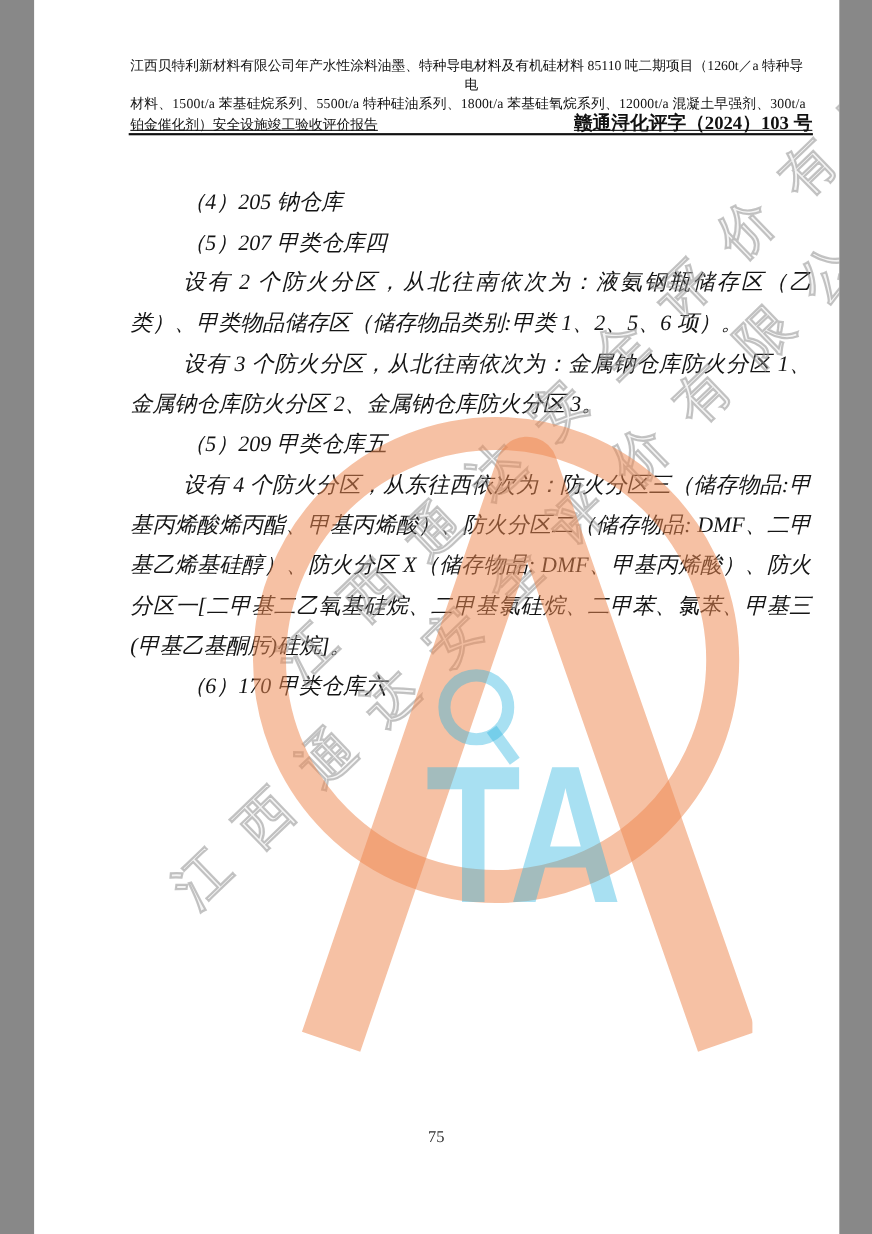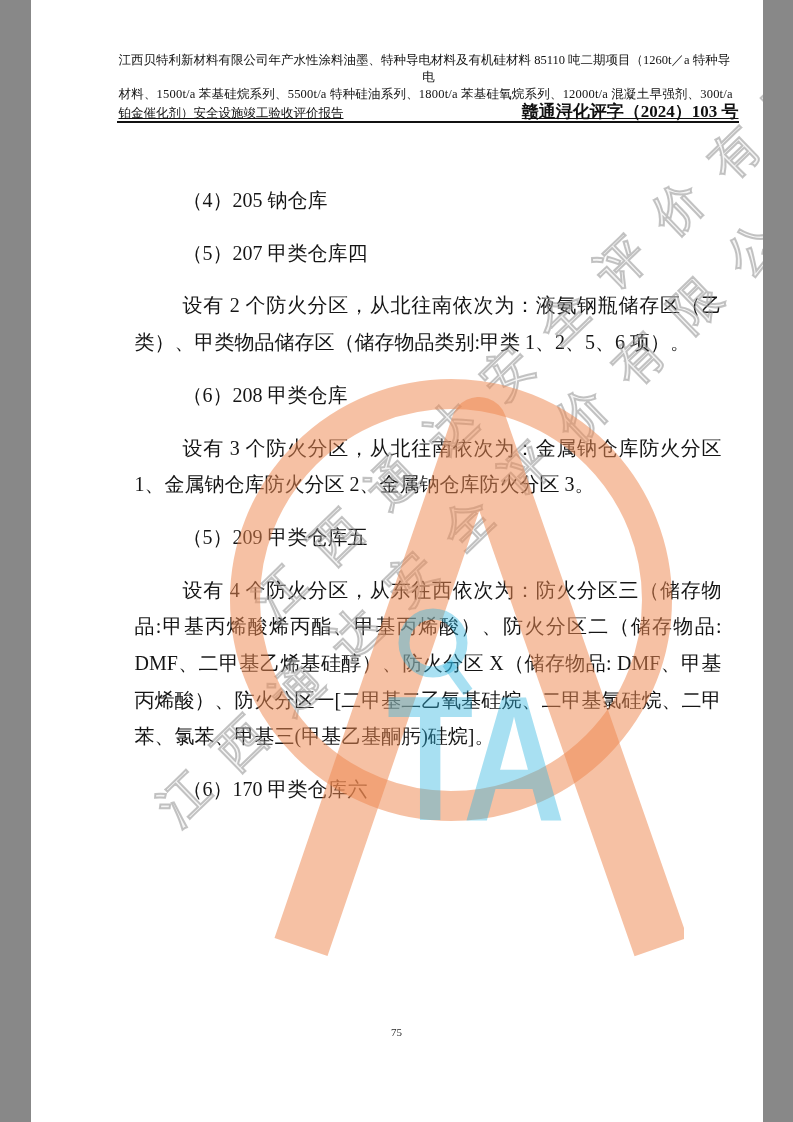--- a/index.html
+++ b/index.html
@@ -25,25 +25,25 @@
   .header-rule{
     position:absolute;left:86px;top:121px;width:622px;height:0;
     border-top:2px solid #111;
   }
   
   .content{
     position:absolute;left:88px;top:166px;width:619px;
     font-size:20px;line-height:36.7px;color:#151515;
     text-align:justify;
   }
-  .content p{margin:16px;padding:0;text-indent:2.4em;}
+  .content p{margin:0;padding:0;text-indent:2.4em;font-style:italic;}
   
   .footer{
     position:absolute;left:0;top:1026px;width:100%;
-    text-align:center;font-size:11px;color:#2b2b2b;
+    text-align:center;font-size:15px;color:#2b2b2b;
   }
   
   .wm-layer{position:absolute;inset:0;pointer-events:none;z-index:5;}
   .wm-diag{
     position:absolute;
     white-space:nowrap;
     font-family:"Liberation Serif","DejaVu Serif",serif;
     font-size:50px;
     letter-spacing:29px;
     color:rgba(150,150,150,0.10);
@@ -68,21 +68,20 @@
       <span>铂金催化剂）安全设施竣工验收评价报告</span>
       <span class="doc-no">赣通浔化评字（2024）103 号</span>
     </div>
   </div>
   <div class="header-rule"></div>
 
   <div class="content">
     <p>（4）205 钠仓库</p>
     <p>（5）207 甲类仓库四</p>
     <p>设有 2 个防火分区，从北往南依次为：液氨钢瓶储存区（乙类）、甲类物品储存区（储存物品类别:甲类 1、2、5、6 项）。</p>
-    <p>（6）208 甲类仓库</p>
     <p>设有 3 个防火分区，从北往南依次为：金属钠仓库防火分区 1、金属钠仓库防火分区 2、金属钠仓库防火分区 3。</p>
     <p>（5）209 甲类仓库五</p>
     <p>设有 4 个防火分区，从东往西依次为：防火分区三（储存物品:甲基丙烯酸烯丙酯、甲基丙烯酸）、防火分区二（储存物品: DMF、二甲基乙烯基硅醇）、防火分区 X（储存物品: DMF、甲基丙烯酸）、防火分区一[二甲基二乙氧基硅烷、二甲基氯硅烷、二甲苯、氯苯、甲基三(甲基乙基酮肟)硅烷]。</p>
     <p>（6）170 甲类仓库六</p>
   </div>
 
   <div class="footer">
     <span>75</span>
   </div>
 

